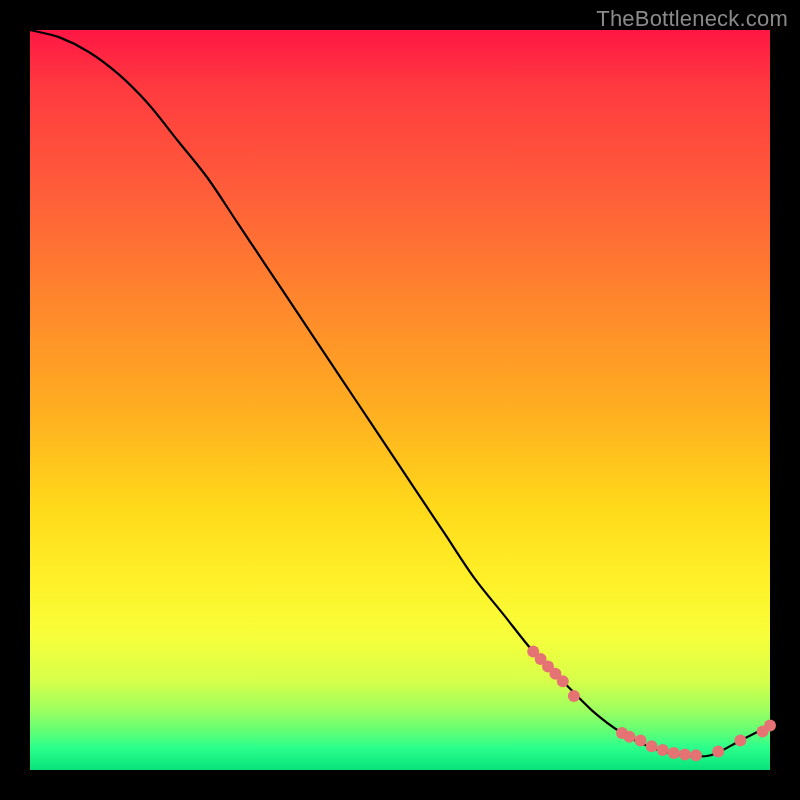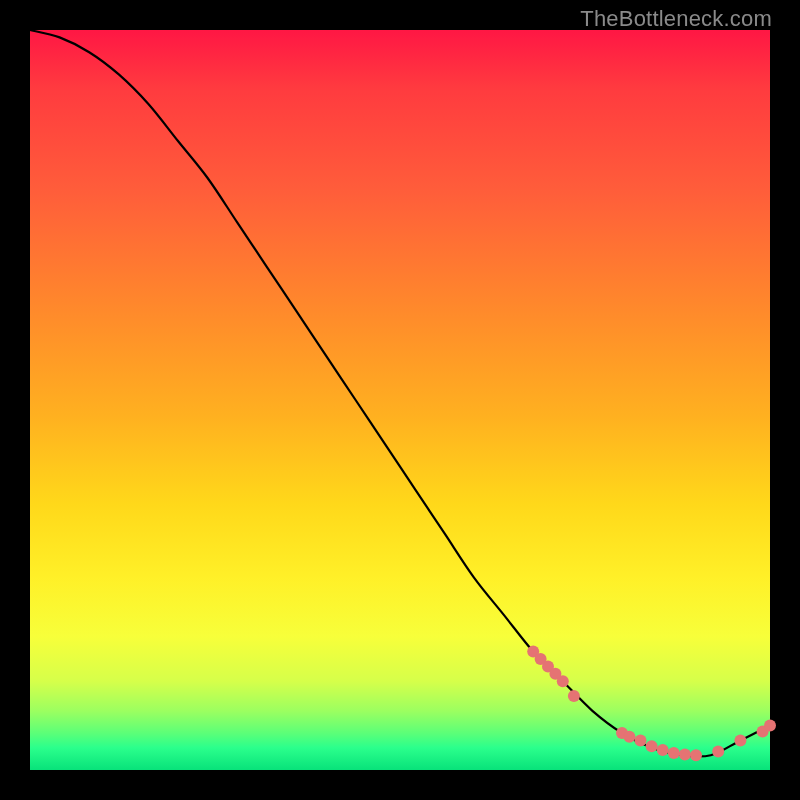--- a/index.html
+++ b/index.html
@@ -37,21 +37,21 @@
       #d6ff4a 88%,
       #9cff60 92%,
       #5cff78 95%,
       #2bff8c 97%,
       #08e27a 100%
     );
   }
   .watermark {
     position: absolute;
     top: 6px;
-    right: 28px;
+    right: 12px;
     color: #8a8a8a;
     font-size: 22px;
     font-weight: 500;
     letter-spacing: 0.2px;
     user-select: none;
   }
   svg.curve {
     position: absolute;
     inset: 0;
     width: 100%;

